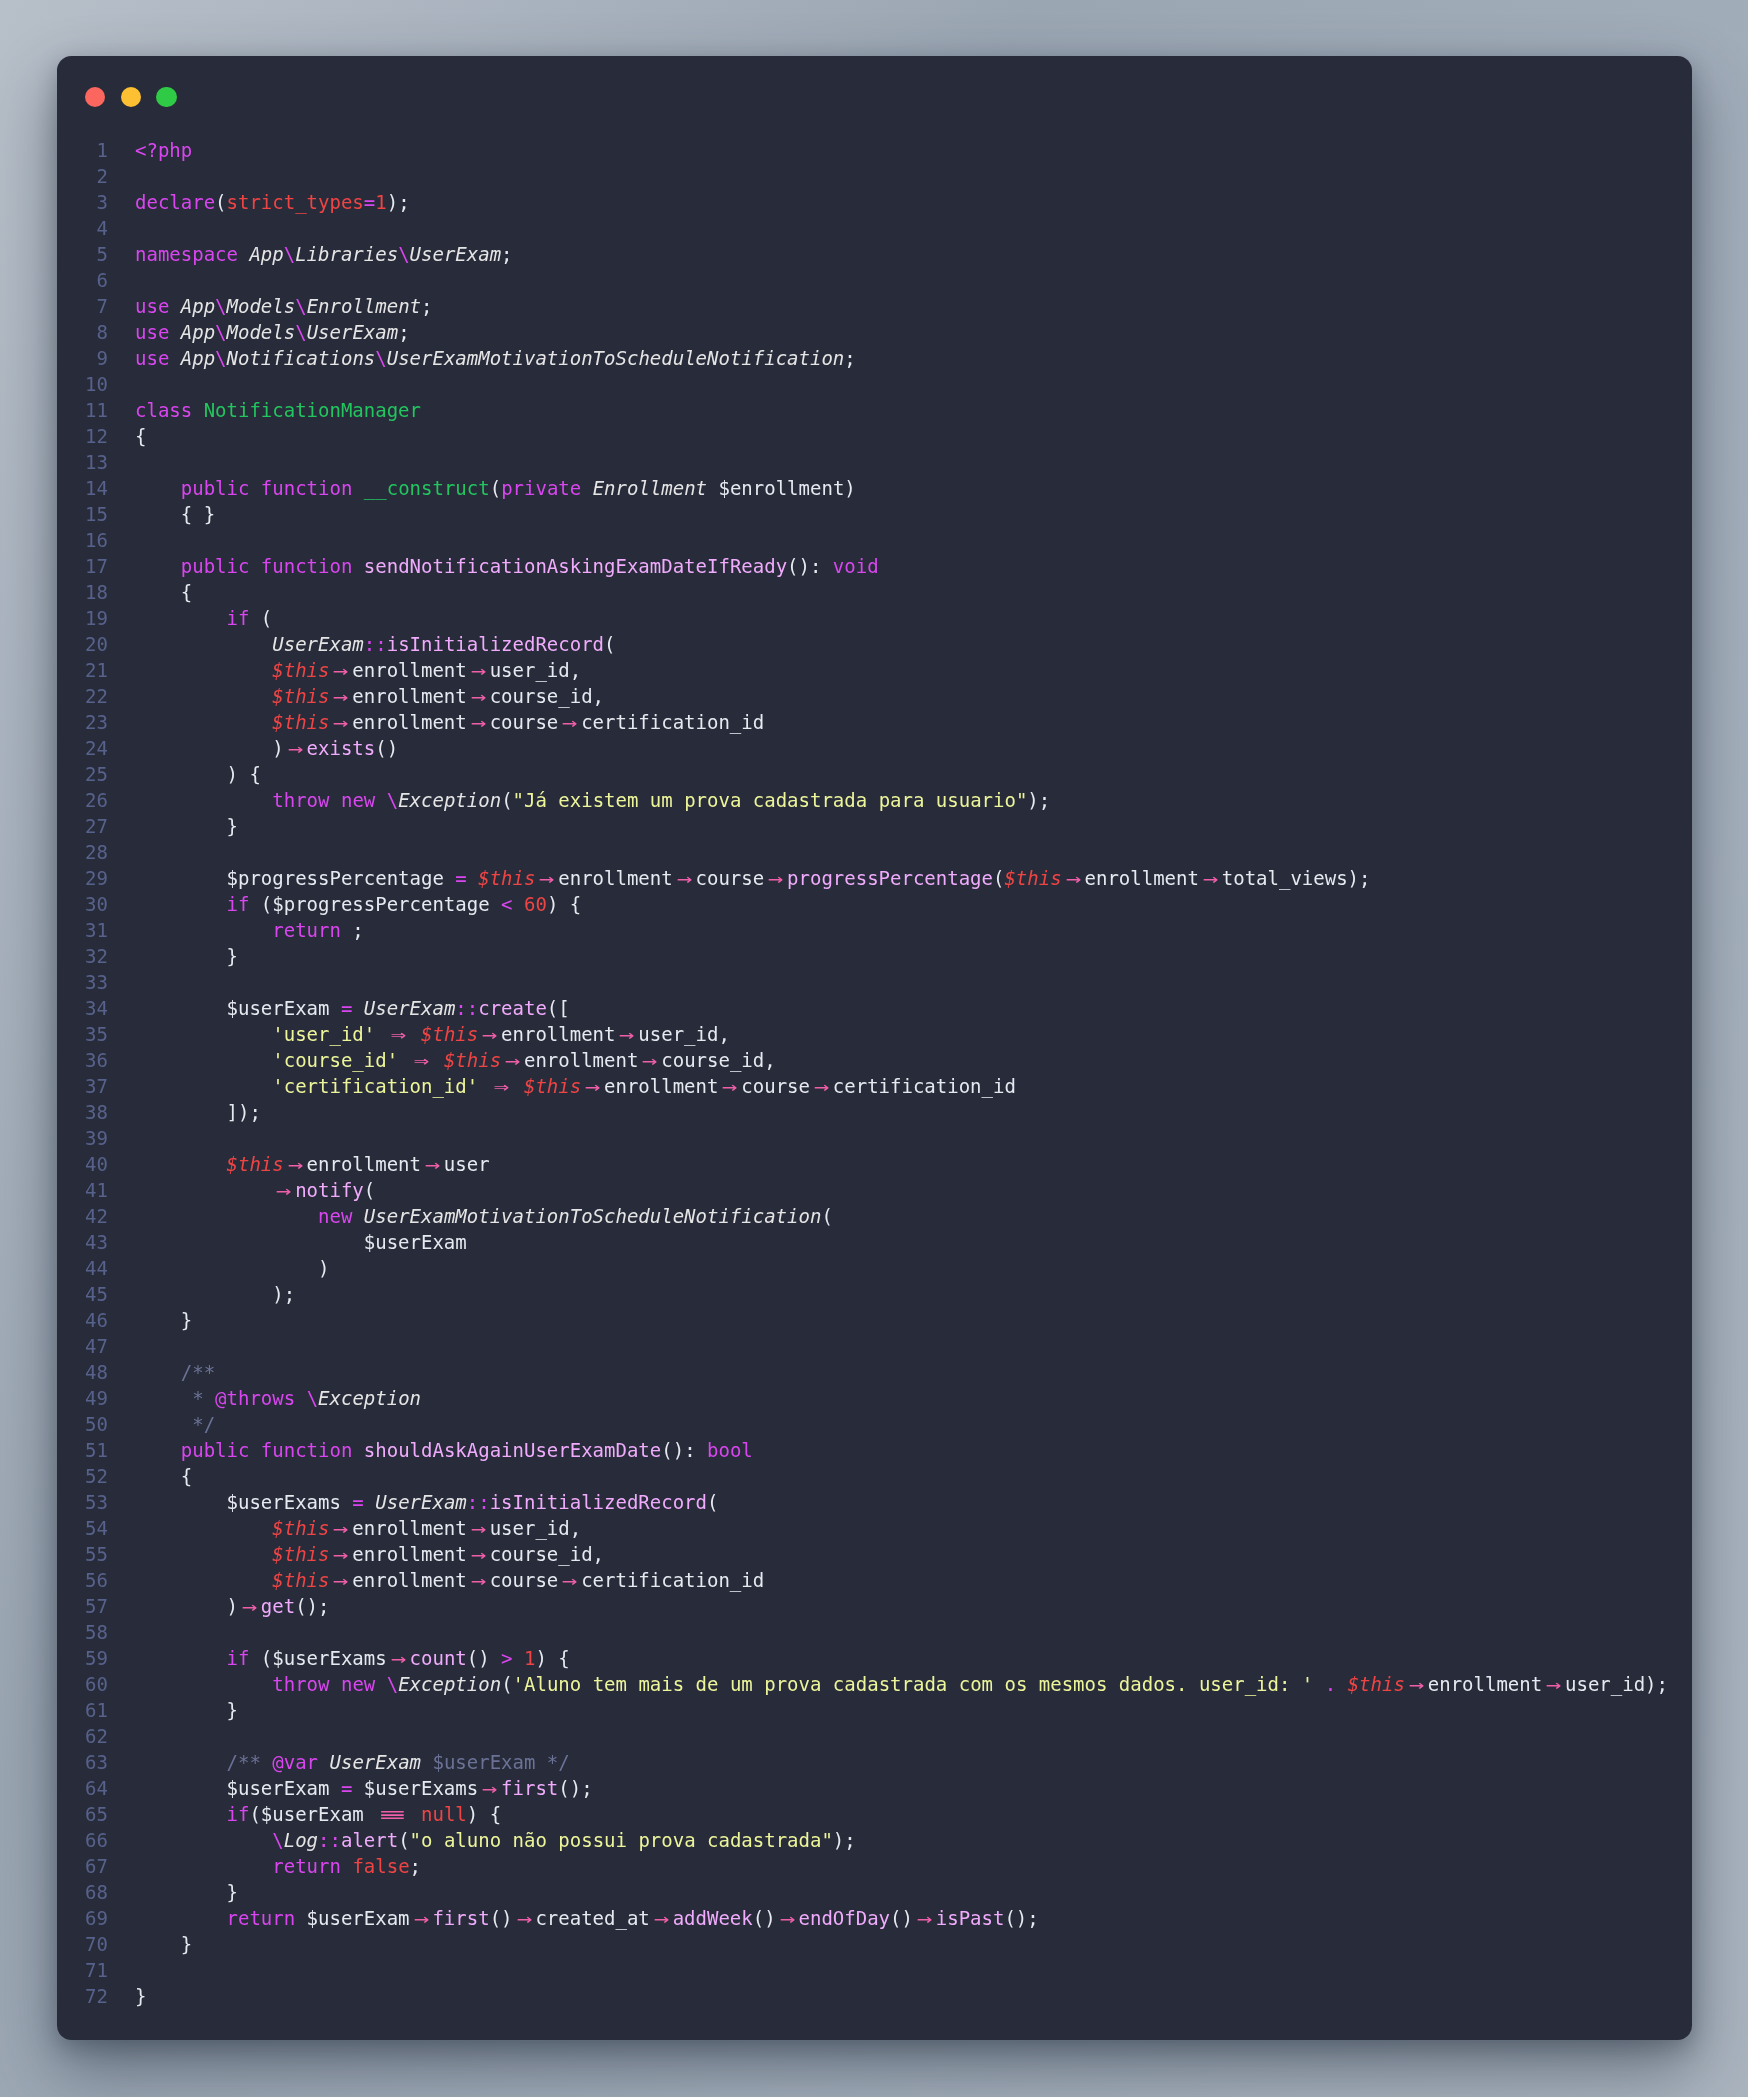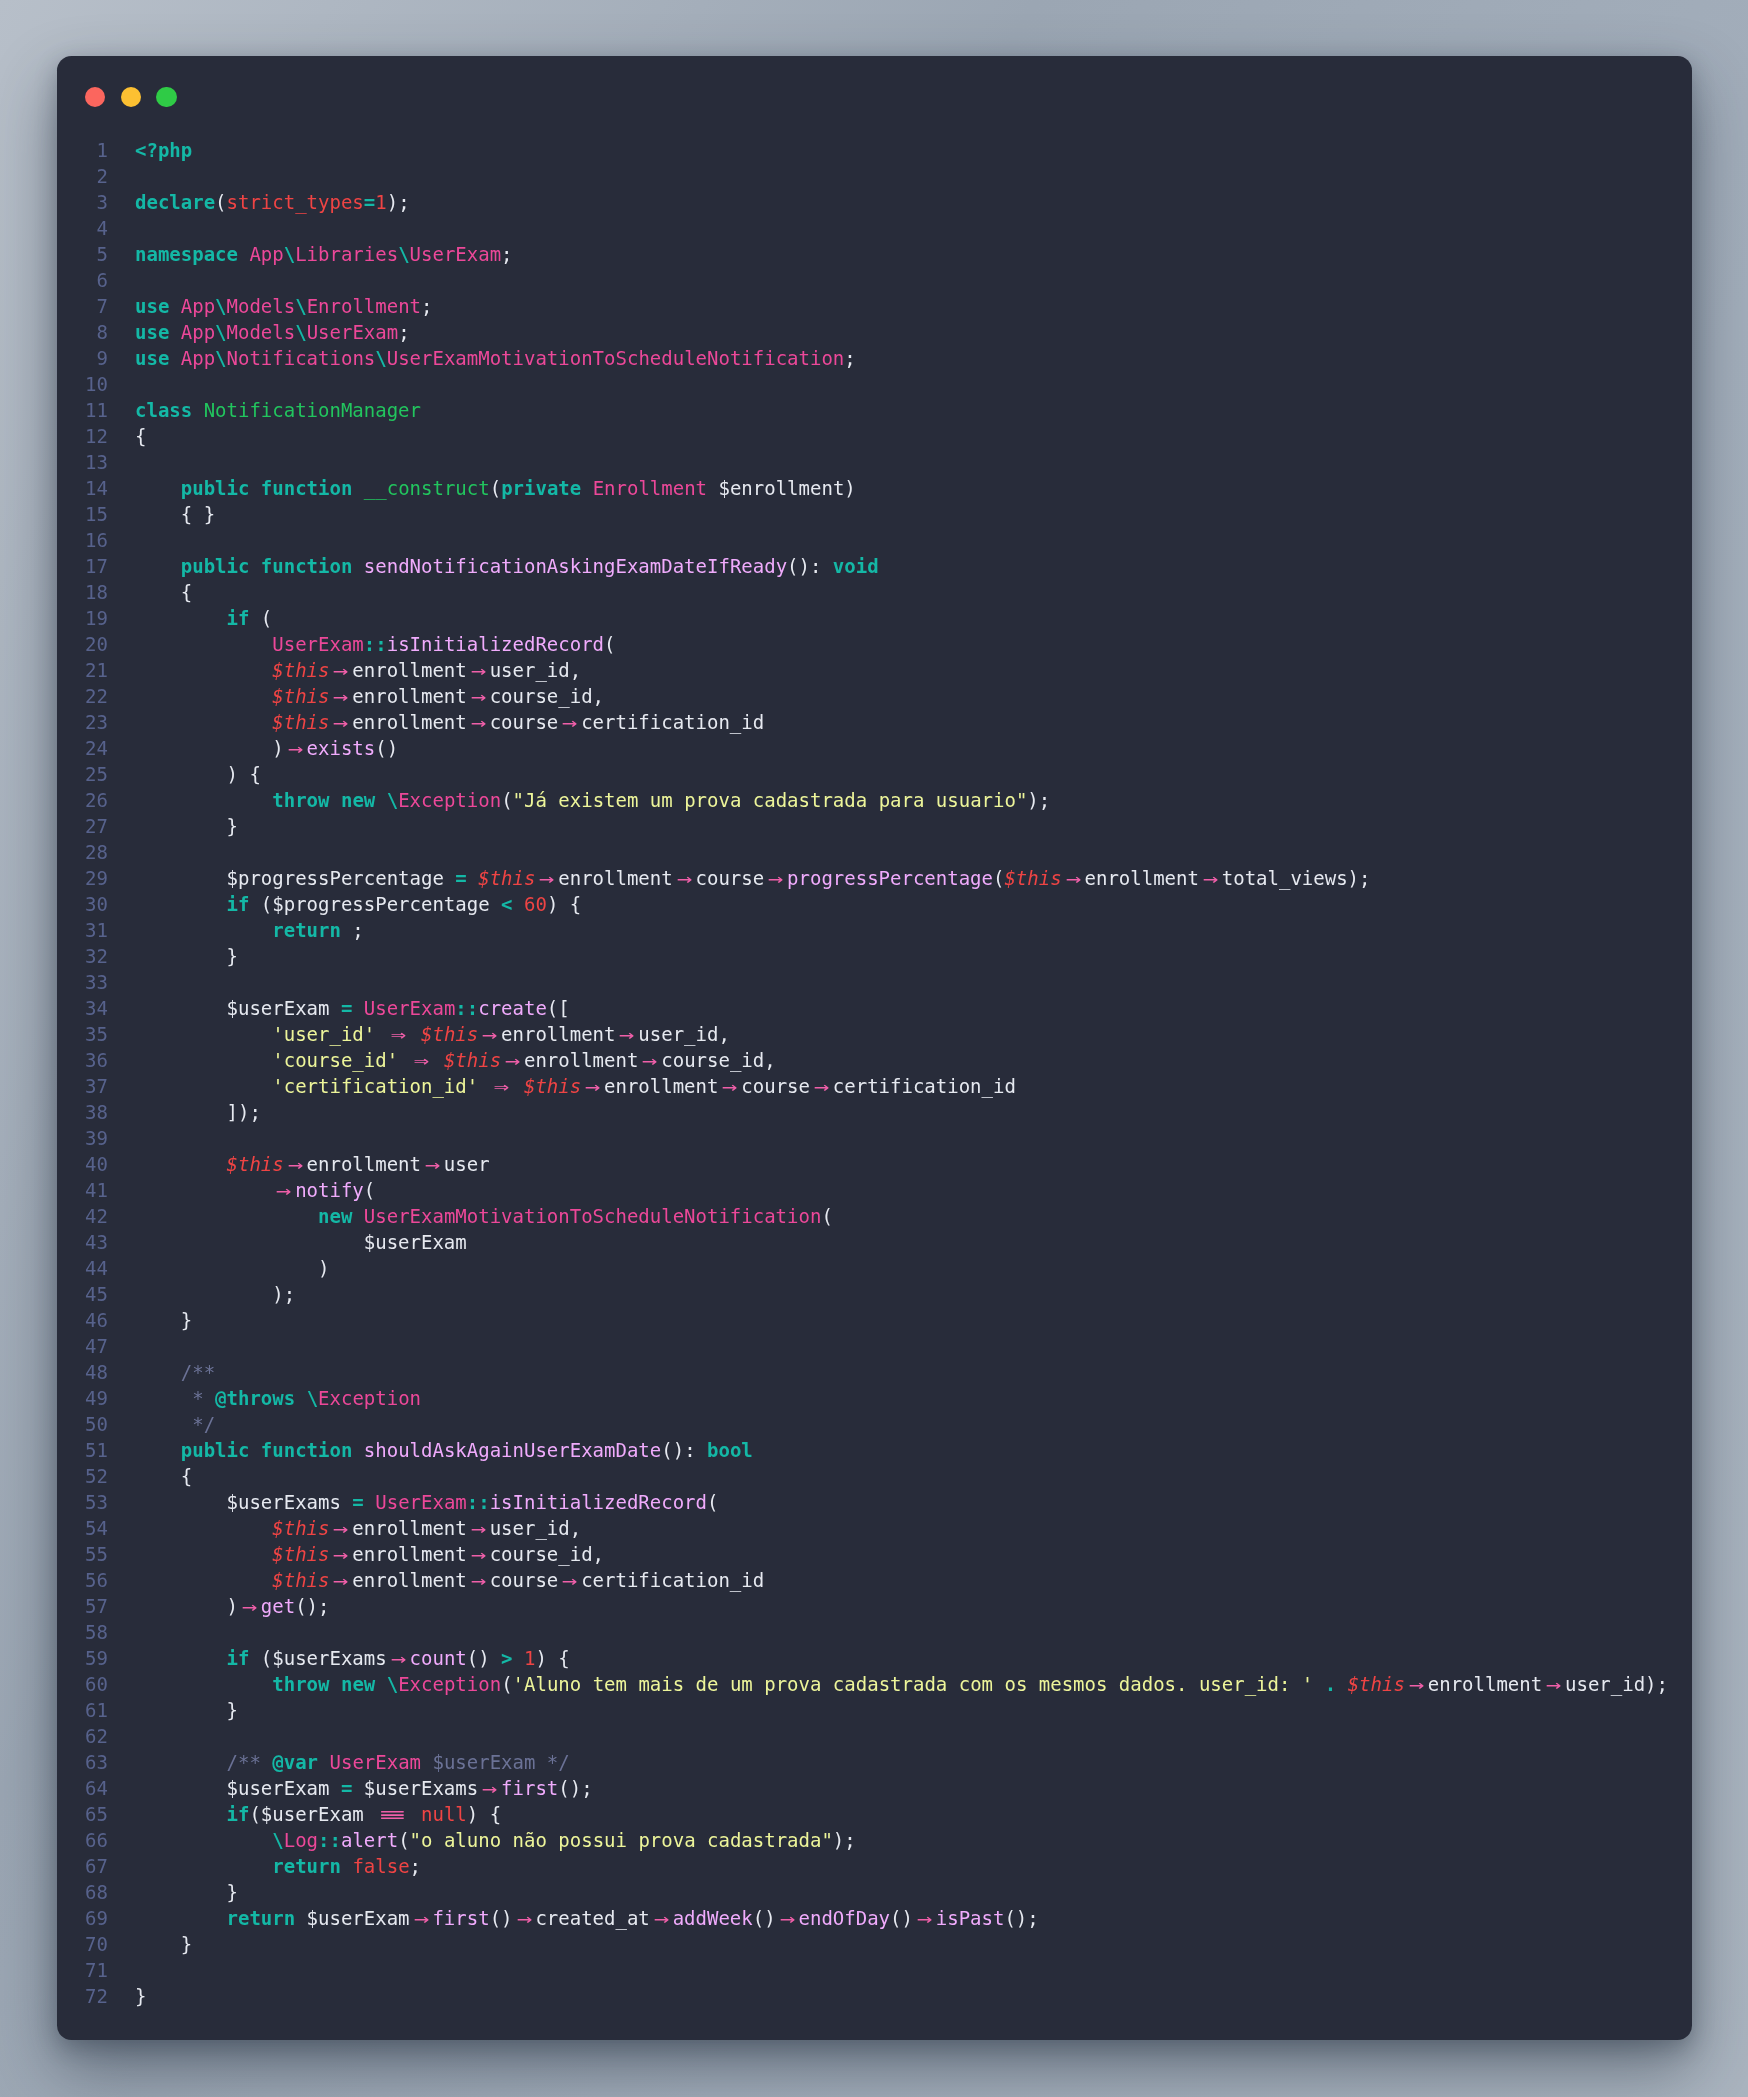--- a/index.html
+++ b/index.html
@@ -20,22 +20,22 @@
   .dot-yellow{background:#fcc032;}
   .dot-green{background:#2fcb46;}
   .code{
     font-size:19px;line-height:26px;white-space:pre;
     color:#e6e9f0;
   }
   .line{display:flex;height:26px;}
   .ln{width:51px;text-align:right;color:#57628c;flex:none;user-select:none;}
   .lc{margin-left:27px;}
   .tk-d{color:#e6e9f0;}
-  .tk-p{color:#14b8a6;font-weight:bold;}
-  .tk-c{color:#ec4899;margin-top:39px;}
+  .tk-p{color:#d946ef;}
+  .tk-c{color:#e5e5e5;font-style:italic;margin-top:39px;}
   .tk-k{color:#22c55e;}
   .tk-g{color:#f0abfc;}
   .tk-u{color:#ef4444;}
   .tk-t{color:#ef4444;font-style:italic;}
   .tk-y{color:#edf59a;}
   .tk-m{color:#6b7296;}
   .tk-a,.tk-f,.tk-e{color:#ef5fa9;display:inline-block;text-align:center;}
   .tk-a,.tk-f{width:2ch;transform:scaleX(1.35);}
   .tk-e{width:3ch;transform:scaleX(2.3);}
 </style>

